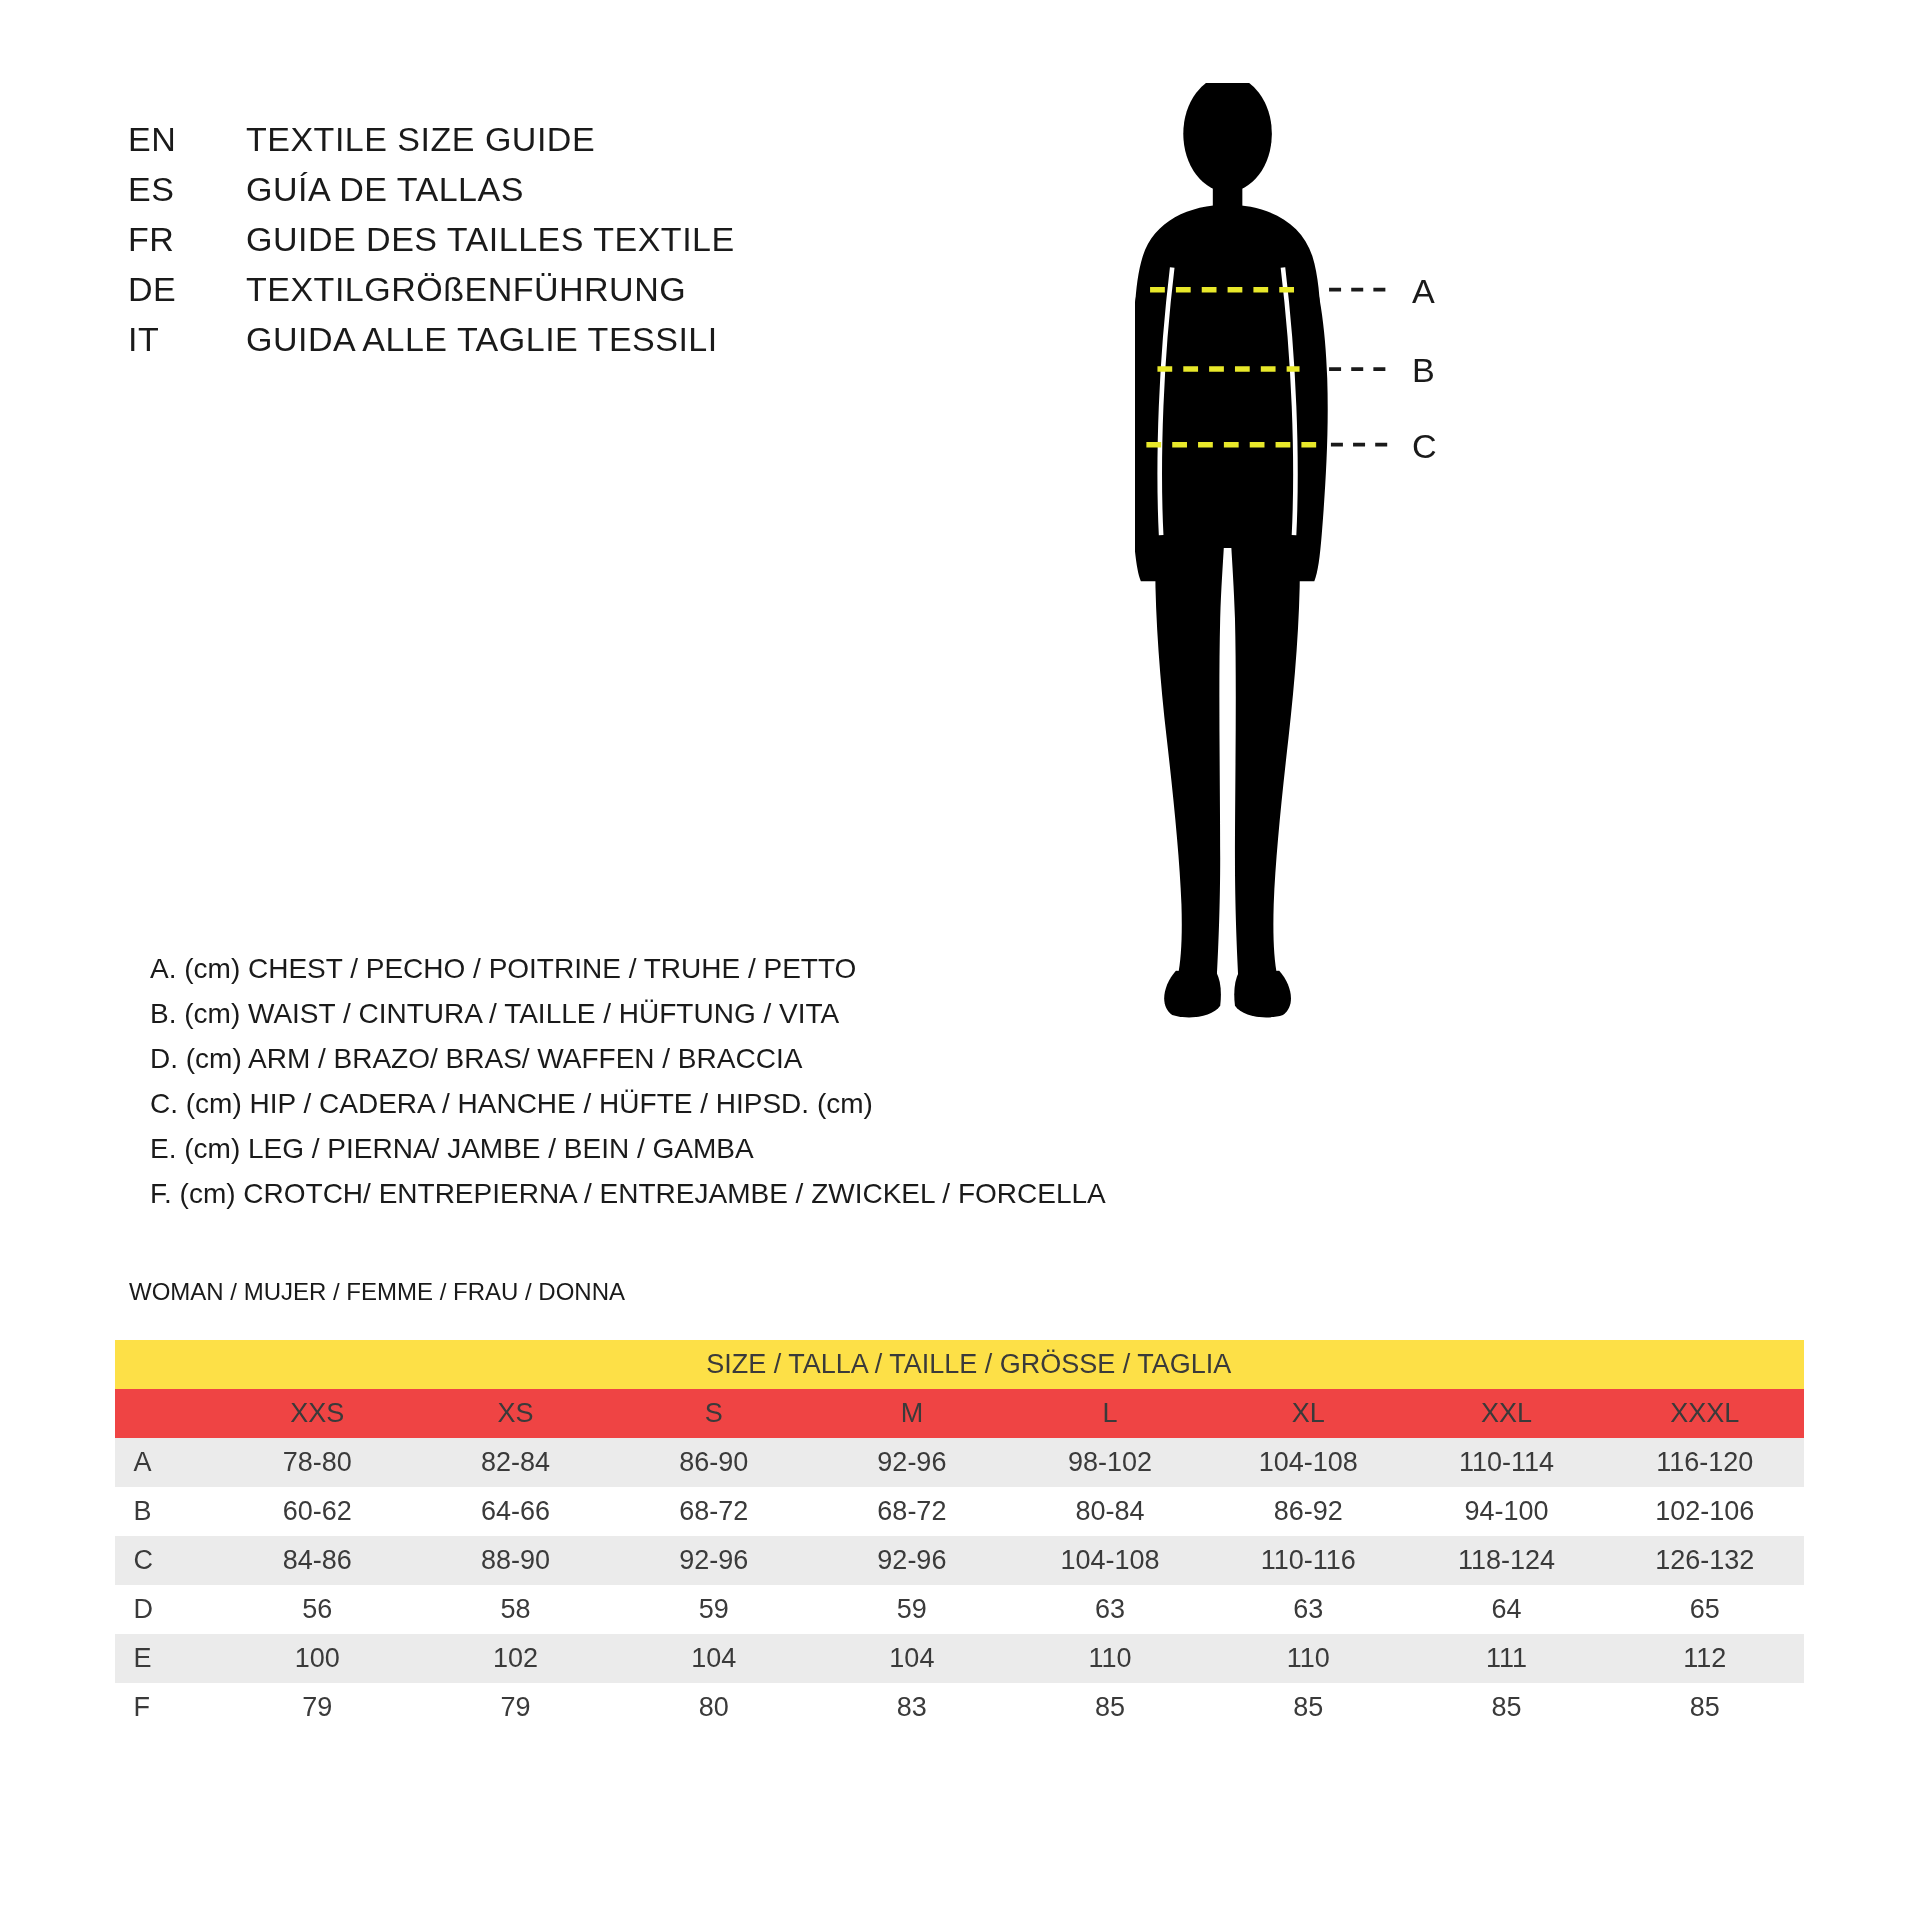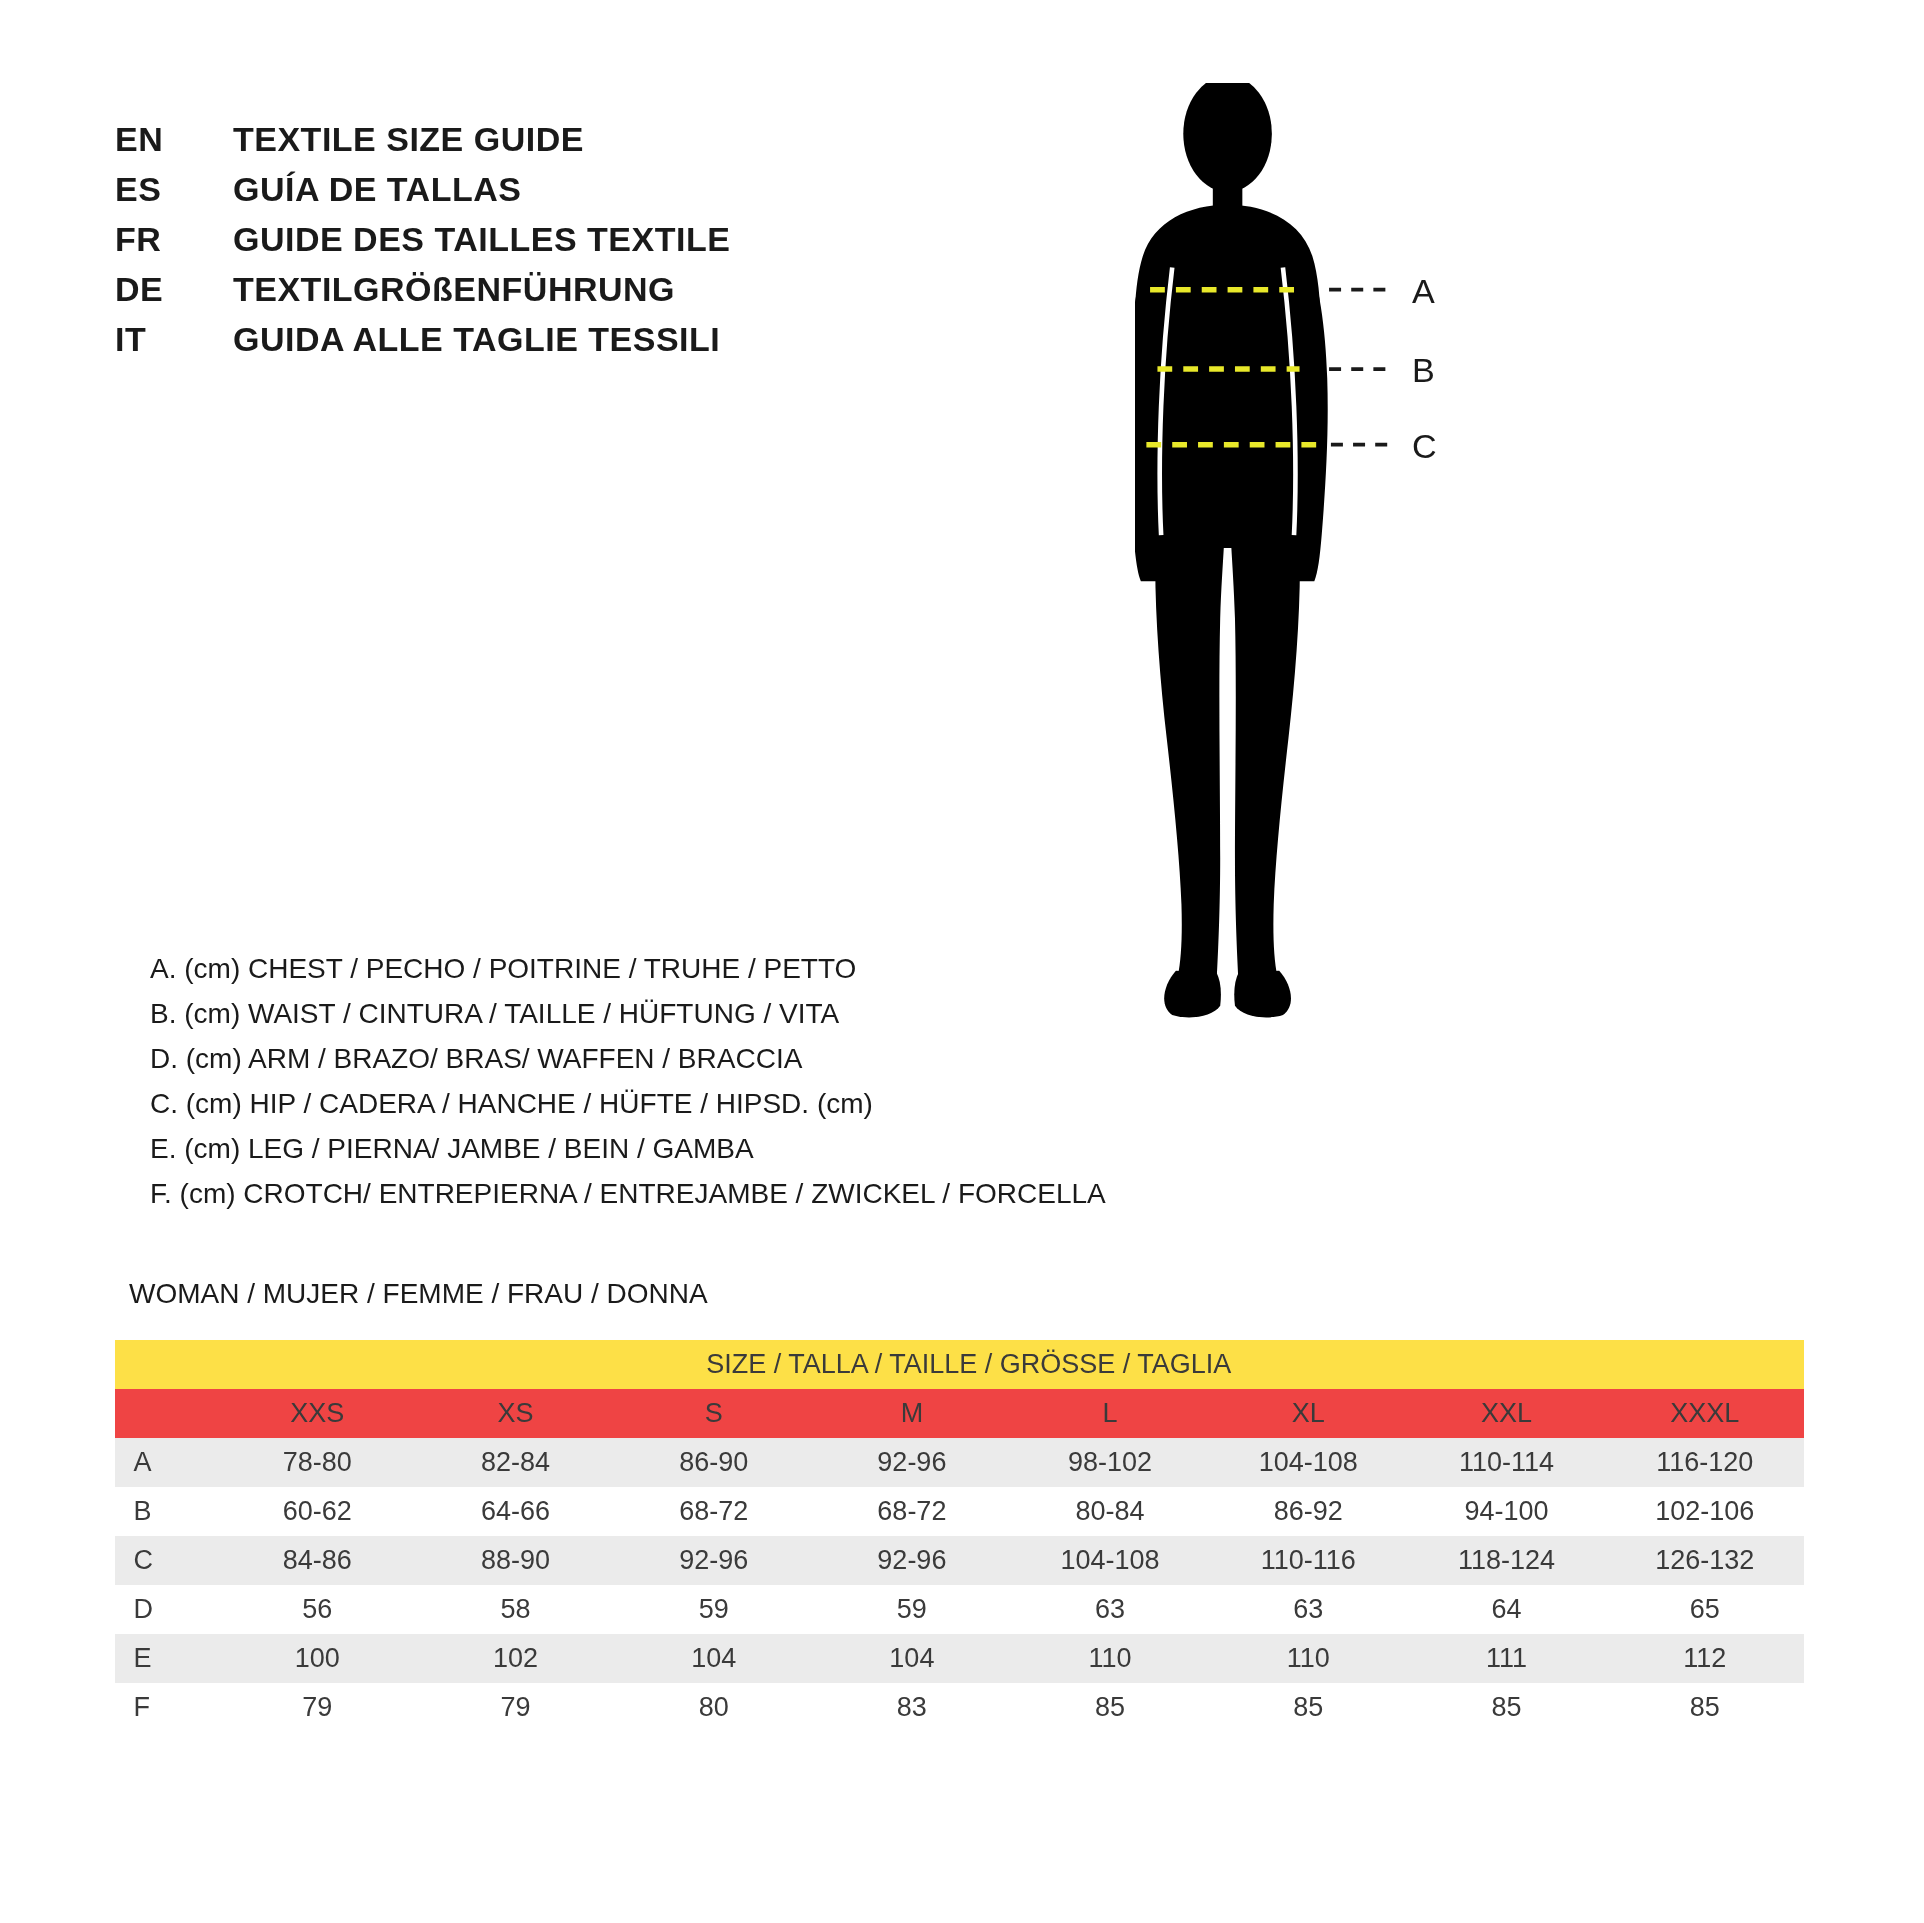--- a/index.html
+++ b/index.html
@@ -16,23 +16,22 @@
     overflow: hidden;
   }
   .page {
     position: absolute;
     inset: 0;
   }
 
   
   .lang-block {
     position: absolute;
-    left: 115px;
+    left: 128px;
     top: 120px;
-    font-weight: bold;
   }
   .lang-row {
     display: flex;
     align-items: baseline;
     height: 50px;
   }
   .lang-code {
     width: 118px;
     font-size: 34px;
     letter-spacing: 0.5px;
@@ -56,21 +55,21 @@
     font-size: 28px;
     line-height: 1.0;
     height: 45px;
     white-space: nowrap;
     color: #1a1a1a;
   }
   .group-label {
     position: absolute;
     left: 129px;
     top: 1278px;
-    font-size: 28px;
+    font-size: 24px;
     white-space: nowrap;
     color: #1a1a1a;
   }
 
   
   .figure-wrap {
     position: absolute;
     left: 1135px;
     top: 83px;
     width: 748px;

